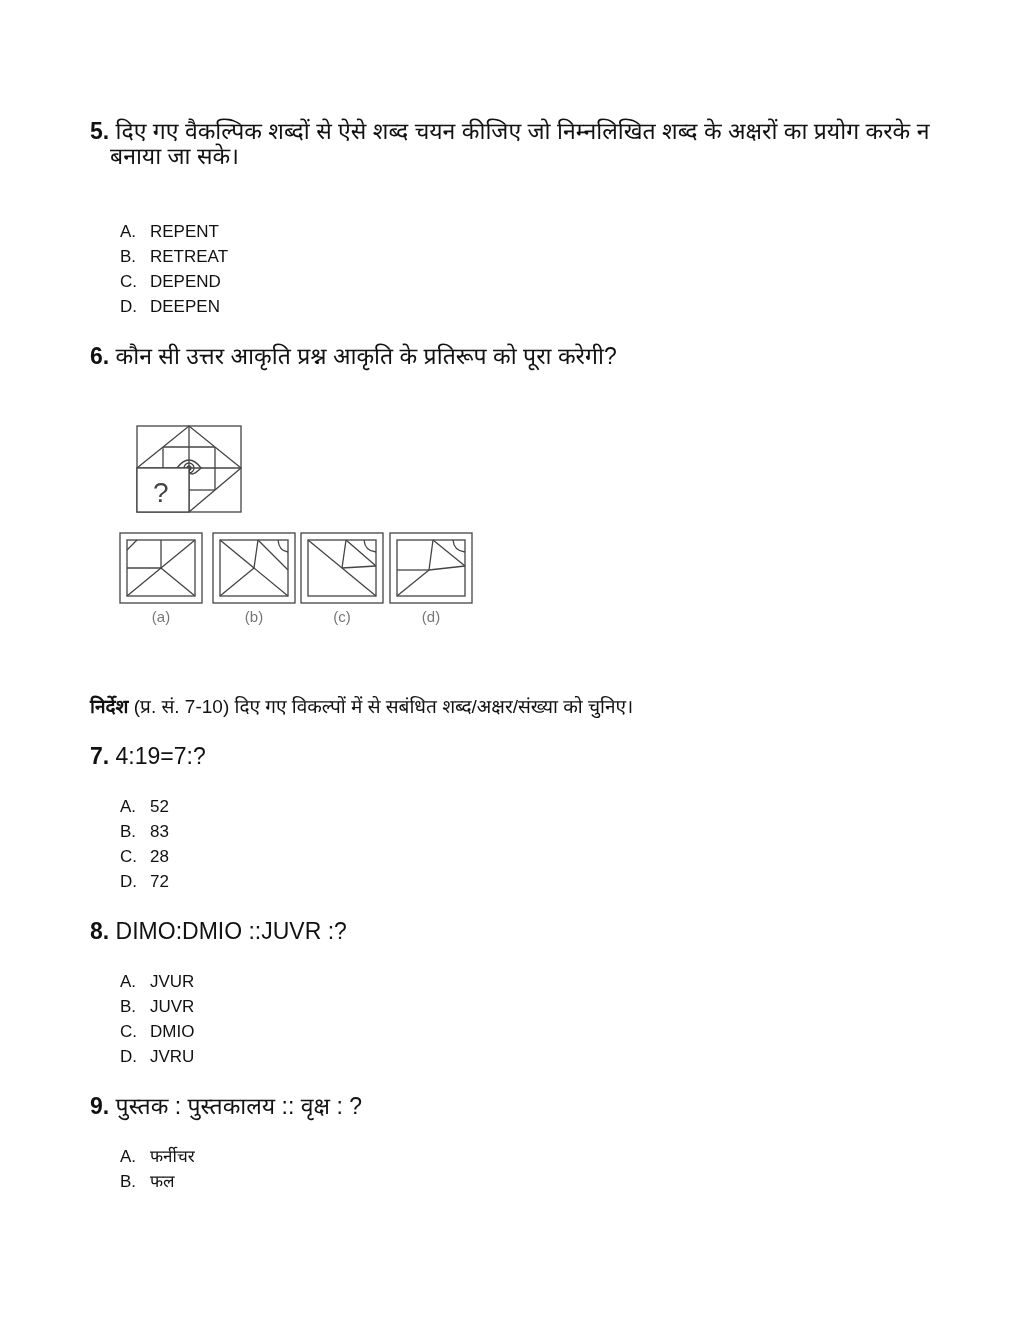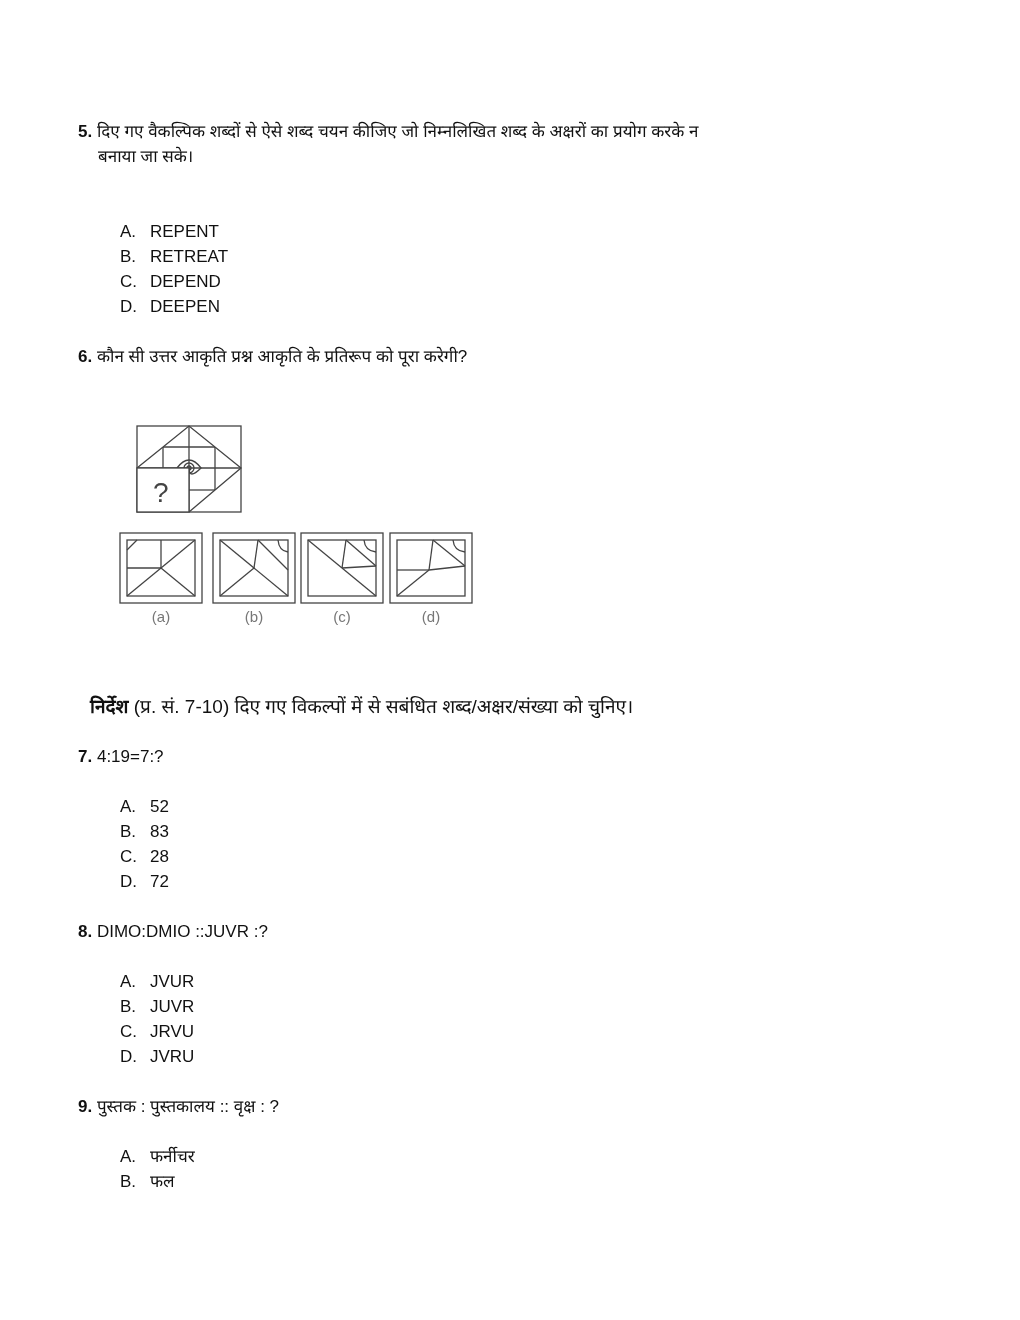--- a/index.html
+++ b/index.html
@@ -1,18 +1,18 @@
 <!DOCTYPE html>
 <html><head>
 <meta charset="utf-8">
 <style>
   html, body { margin: 0; padding: 0; background: #ffffff; }
   body { width: 1020px; height: 1320px; position: relative; overflow: hidden;
          font-family: "Liberation Sans", "DejaVu Sans", sans-serif; color: #111; }
-  .q { position: absolute; left: 78px; font-size: 17px; line-height: 25px; }
+  .q { position: absolute; left: 90px; font-size: 23px; line-height: 25px; }
   .qnum { font-weight: bold; }
   .indent { padding-left: 20px; display: block; }
   .opts { position: absolute; left: 120px; font-size: 17px; line-height: 25px; }
   .opt { display: flex; }
   .opt-letter { width: 30px; }
   .fig { position: absolute; left: 115px; top: 418px; }
   .directive { position: absolute; left: 90px; top: 694px; font-size: 19px; line-height: 25px; }
   .directive b { font-weight: bold; }
 </style>
 </head>
@@ -149,21 +149,21 @@
   <div class="opt">
       <span class="opt-letter">A.</span>
       <span>JVUR</span>
     </div>
   <div class="opt">
       <span class="opt-letter">B.</span>
       <span>JUVR</span>
     </div>
   <div class="opt">
       <span class="opt-letter">C.</span>
-      <span>JRVU</span>
+      <span>DMIO</span>
     </div>
   <div class="opt">
       <span class="opt-letter">D.</span>
       <span>JVRU</span>
     </div>
 </div>
 
 <div class="q" style="top:1094px;">
   <span class="qnum">9.</span>
   <span>पुस्तक : पुस्तकालय :: वृक्ष : ?</span>

